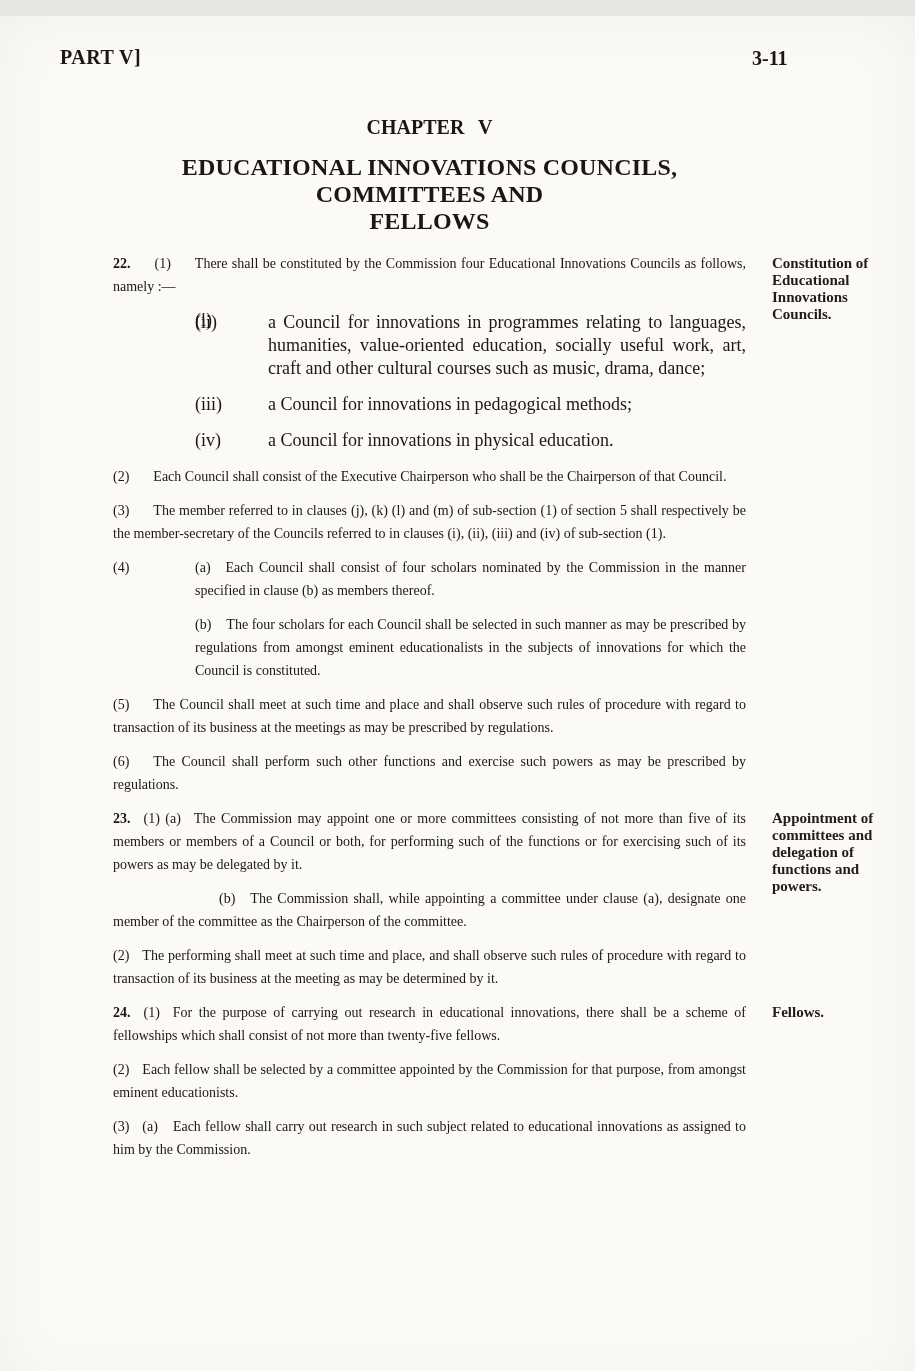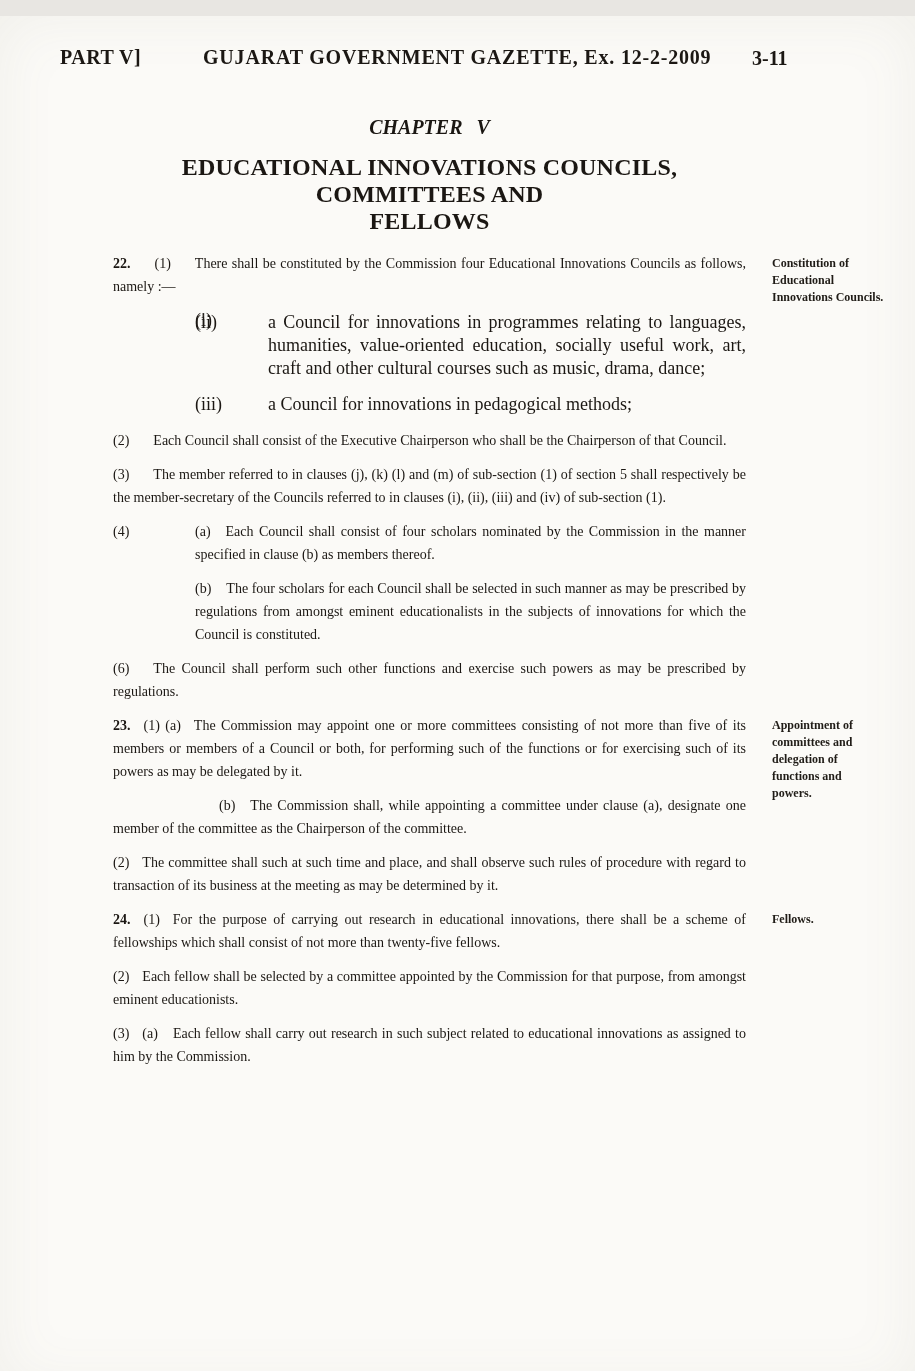--- a/index.html
+++ b/index.html
@@ -18,21 +18,21 @@
   
   .page-header { position: absolute; top: 0; left: 0; width: 100%; height: 70px; }
   .hdr { position: absolute; font-weight: bold; font-size: 20px; white-space: nowrap; }
   .hdr-part  { left: 60px;  top: 30px; letter-spacing: 0.5px; }
   .hdr-title { left: 203px; top: 30px; letter-spacing: 0.8px; }
   .hdr-page  { left: 752px; top: 31px; }
   
   .content { position: absolute; left: 113px; top: 100px; width: 633px; }
   .chapter-label {
     text-align: center; font-weight: bold; font-size: 20px;
-    word-spacing: 9px; margin: 0 0 15px 0; font-style: italic;
+    word-spacing: 9px; margin: 0 0 15px 0;
   }
   .chapter-heading {
     text-align: center; font-weight: bold; font-size: 24px;
     line-height: 27px; margin: 0 0 17px 0; letter-spacing: 0.2px;
   }
   .para {
     margin: 0 0 11px 0;
     font-size: 14px; line-height: 23px;
     text-align: justify;
   }
@@ -51,32 +51,31 @@
   .hang { position: relative; padding-left: 82px; }
   .hang-num { position: absolute; left: 0; top: 0; }
   
   .block-ind { padding-left: 82px; }
   
   .first-ind { text-indent: 106px; }
   
   .section { position: relative; }
   .margin-note {
     position: absolute; left: 659px; top: 3px; width: 112px;
-    font-weight: bold; font-size: 12px; line-height: 17px;
+    font-weight: bold; font-size: 15px; line-height: 17px;
     text-align: left; color: #201c17;
   }
 </style>
 </head>
 <body>
 
 <div class="page">
 
   <div class="page-header">
     <span class="hdr hdr-part">PART V]</span>
-    <span class="hdr hdr-title">GUJARAT GOVERNMENT GAZETTE, Ex. 12-2-2009</span>
     <span class="hdr hdr-page">3-11</span>
   </div>
 
   <div class="content">
 
     <div class="chapter-label">CHAPTER V</div>
     <div class="chapter-heading">
       <span>EDUCATIONAL INNOVATIONS COUNCILS, COMMITTEES AND</span><br>
       <span>FELLOWS</span>
     </div>
@@ -92,56 +91,63 @@
         <span class="clause-num">(i)</span>
       </div>
       <div class="clause">
         <span class="clause-num">(ii)</span>
         <span>a Council for innovations in programmes relating to languages, humanities, value-oriented education, socially useful work, art, craft and other cultural courses such as music, drama, dance;</span>
       </div>
       <div class="clause">
         <span class="clause-num">(iii)</span>
         <span>a Council for innovations in pedagogical methods;</span>
       </div>
+      <div class="clause">
+        <span class="clause-num">(iv)</span>
+        <span>a Council for innovations in physical education.</span>
+      </div>
 
       <p class="para">
         <span class="sub-num">(2)</span><span>Each Council shall consist of the Executive Chairperson who shall be the Chairperson of that Council.</span>
       </p>
 
       <p class="para">
         <span class="sub-num">(3)</span><span>The member referred to in clauses (j), (k) (l) and (m) of sub-section (1) of section 5 shall respectively be the member-secretary of the Councils referred to in clauses (i), (ii), (iii) and (iv) of sub-section (1).</span>
       </p>
 
       <p class="para hang">
         <span class="hang-num">(4)</span><span class="sub-label">(a)</span><span>Each Council shall consist of four scholars nominated by the Commission in the manner specified in clause (b) as members thereof.</span>
       </p>
 
       <p class="para block-ind">
         <span class="sub-label">(b)</span><span>The four scholars for each Council shall be selected in such manner as may be prescribed by regulations from amongst eminent educationalists in the subjects of innovations for which the Council is constituted.</span>
       </p>
 
+      <p class="para">
+        <span class="sub-num">(5)</span><span>The Council shall meet at such time and place and shall observe such rules of procedure with regard to transaction of its business at the meetings as may be prescribed by regulations.</span>
+      </p>
 
       <p class="para">
         <span class="sub-num">(6)</span><span>The Council shall perform such other functions and exercise such powers as may be prescribed by regulations.</span>
       </p>
     </div>
 
     <div class="section">
       <div class="margin-note">Appointment of committees and delegation of functions and powers.</div>
 
       <p class="para">
         <span class="sec-num" style="margin-right:13px">23.</span><span class="sub-num-tight">(1) (a)</span><span>The Commission may appoint one or more committees consisting of not more than five of its members or members of a Council or both, for performing such of the functions or for exercising such of its powers as may be delegated by it.</span>
       </p>
 
       <p class="para first-ind">
         <span class="sub-label">(b)</span><span>The Commission shall, while appointing a committee under clause (a), designate one member of the committee as the Chairperson of the committee.</span>
       </p>
 
       <p class="para">
-        <span class="sub-num-tight">(2)</span><span>The committee shall such at such time and place, and shall observe such rules of procedure with regard to transaction of its business at the meeting as may be determined by it.</span>
+        <span class="sub-num-tight">(2)</span><span>The performing shall meet at such time and place, and shall observe such rules of procedure with regard to transaction of its business at the meeting as may be determined by it.</span>
       </p>
     </div>
 
     <div class="section">
       <div class="margin-note">Fellows.</div>
 
       <p class="para">
         <span class="sec-num" style="margin-right:13px">24.</span><span class="sub-num-tight">(1)</span><span>For the purpose of carrying out research in educational innovations, there shall be a scheme of fellowships which shall consist of not more than twenty-five fellows.</span>
       </p>
 

